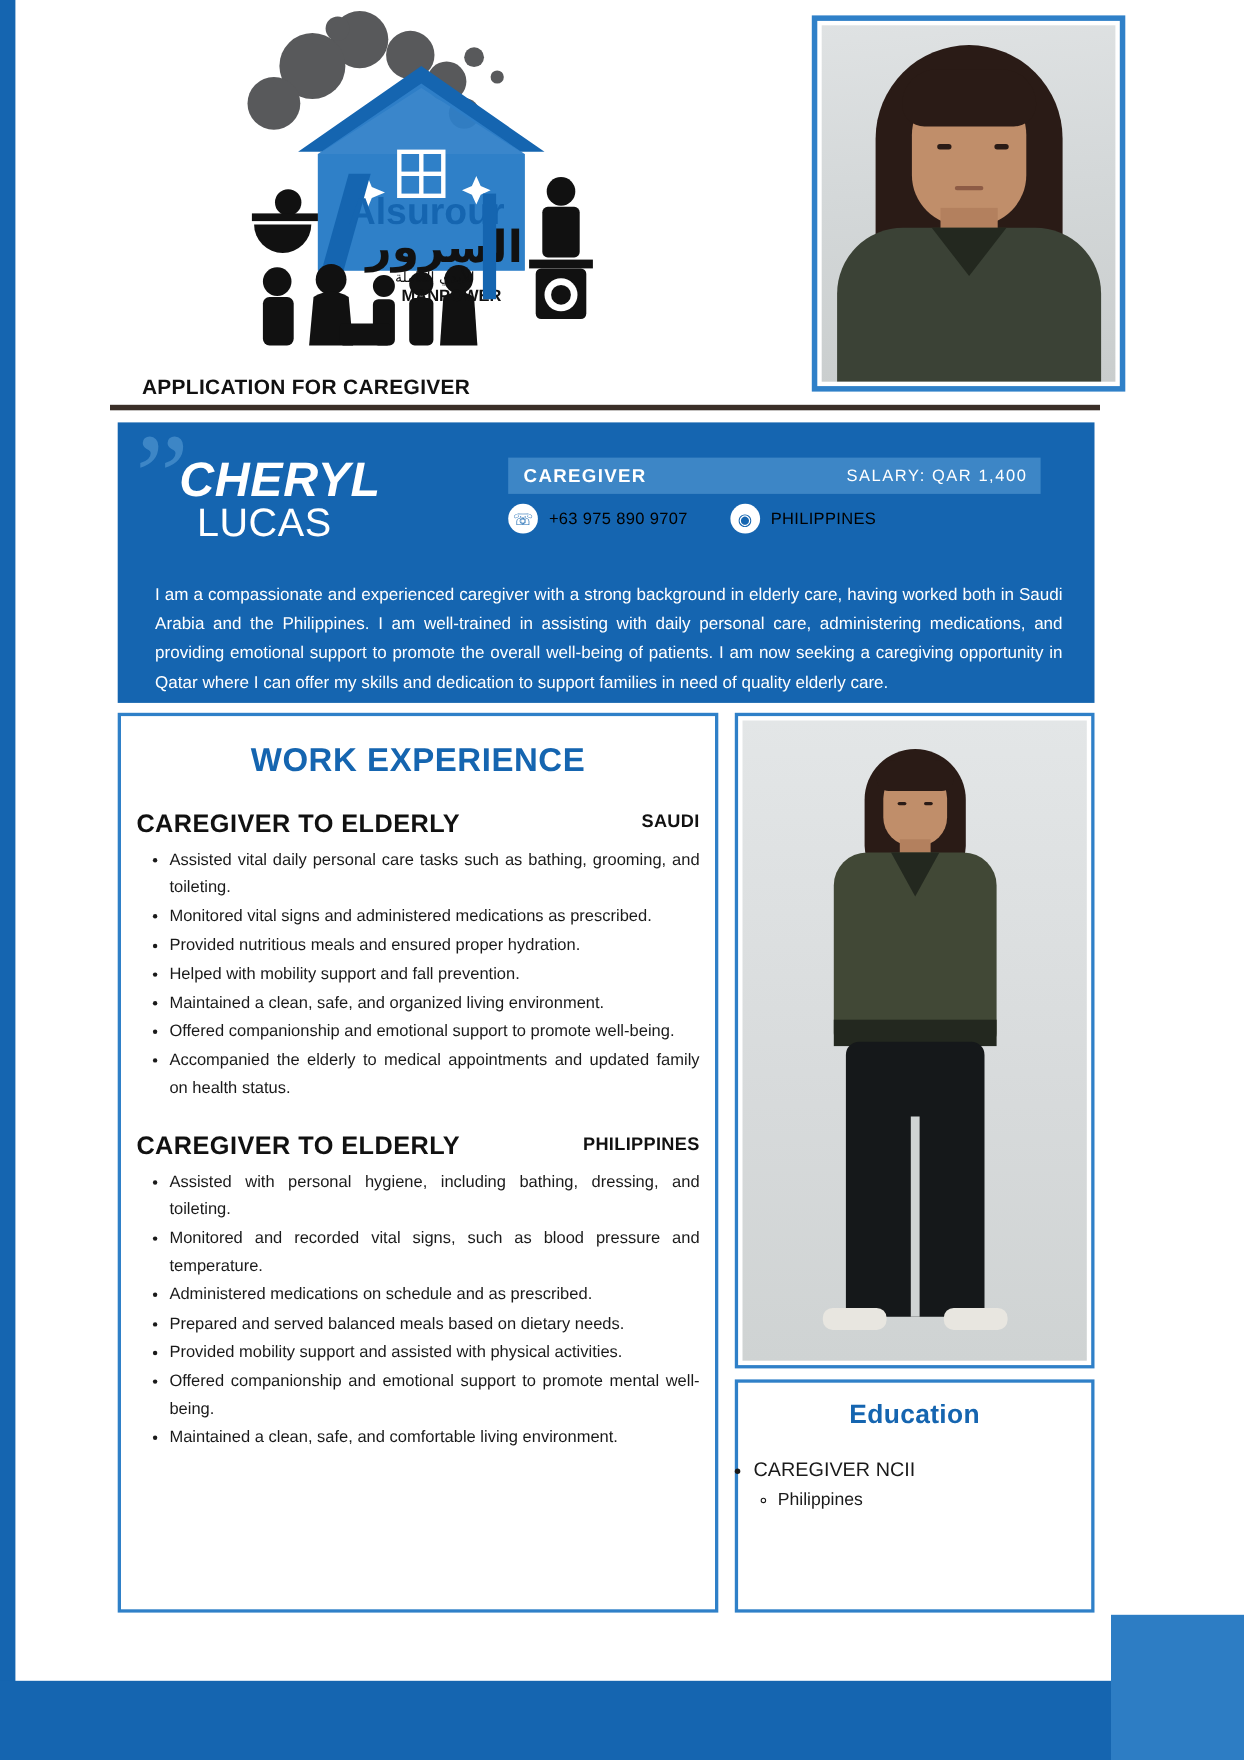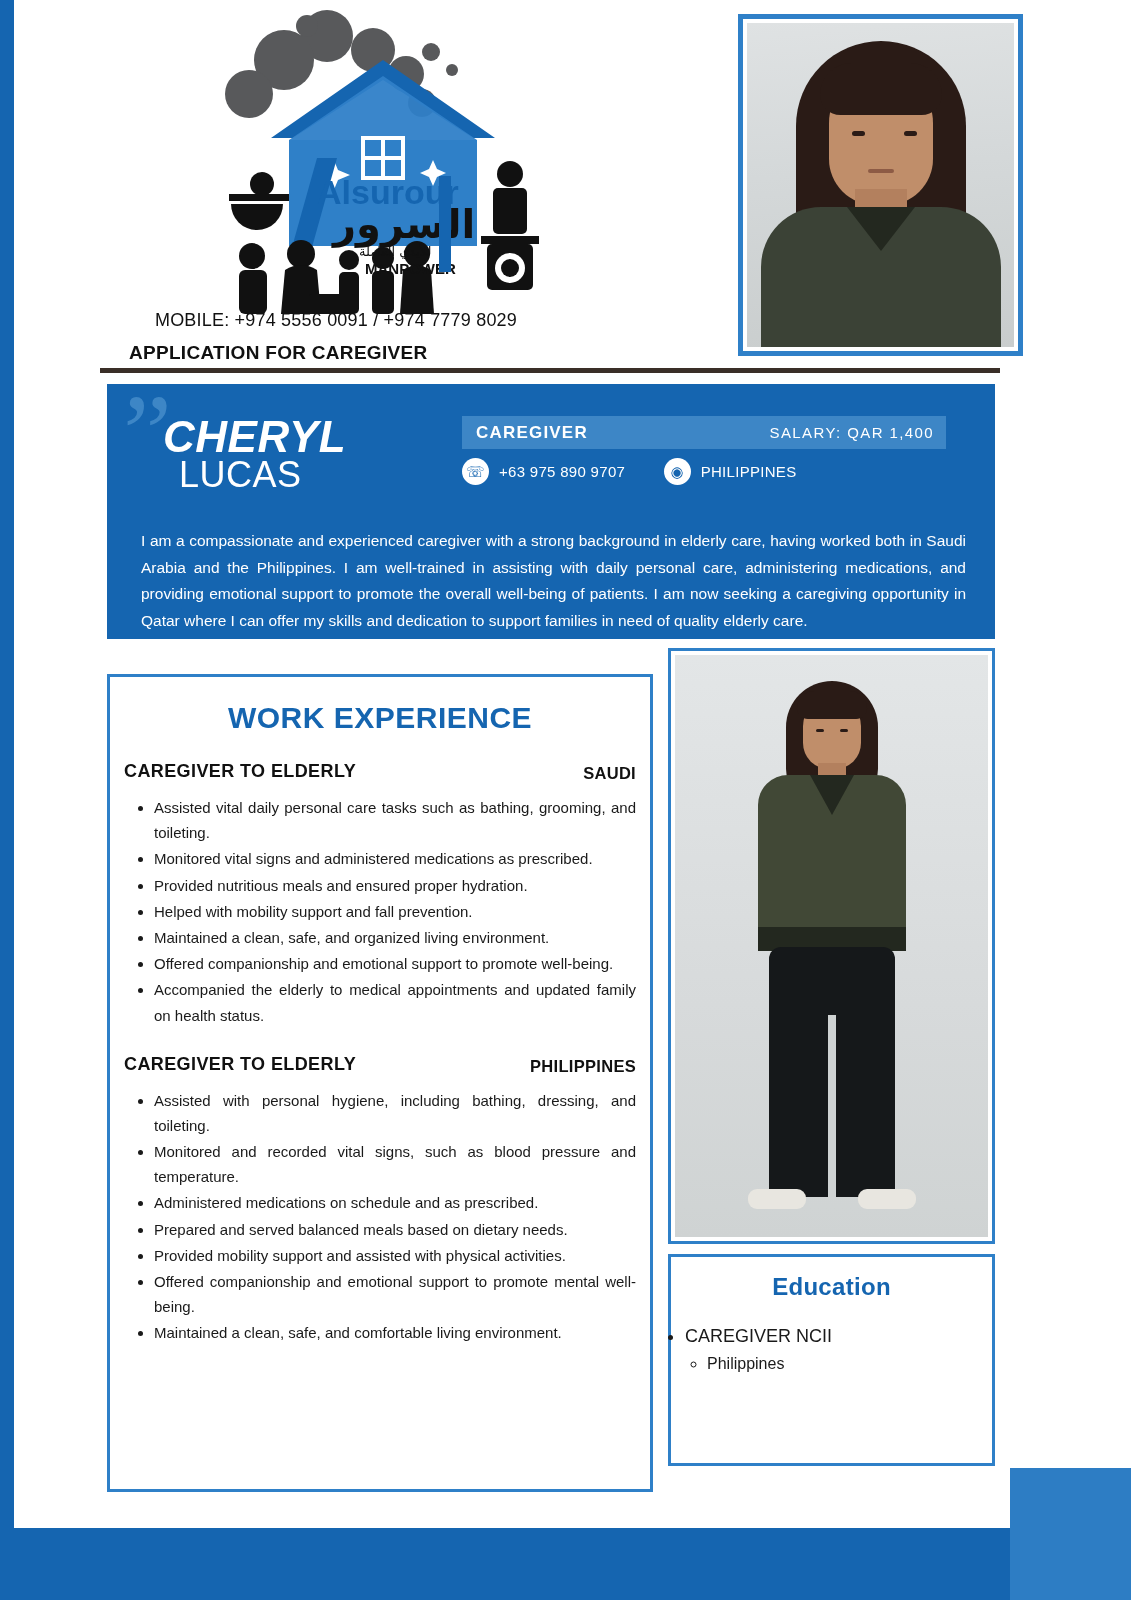--- a/index.html
+++ b/index.html
@@ -126,40 +126,40 @@
     position: absolute; right: 12px; top: 8px;
     font-size: 15px; letter-spacing: 1.4px; color: #ffffff;
   }
   .contact-row { position: absolute; left: 355px; top: 74px; }
   .ci { display: inline-flex; align-items: center; margin-right: 34px; }
   .ci-circle {
     width: 27px; height: 27px; border-radius: 50%; background: #ffffff;
     display: inline-flex; align-items: center; justify-content: center;
     color: #1565b0; font-size: 15px; margin-right: 10px;
   }
-  .ci-text { font-size: 15px; color: #ffffff; letter-spacing: .3px; }
+  .ci-text { font-size: 15px; color: #000000; letter-spacing: .3px; }
   .summary {
     position: absolute; left: 34px; top: 112px; width: 825px;
     font-size: 15.5px; line-height: 1.72; color: #ffffff; text-align: justify; margin-top: 32px;
   }
 
   
   .work-card {
     position: absolute; left: 107px; top: 648px; width: 546px; height: 818px;
-    background: #ffffff; border: 3px solid #2f80c8; margin-top: 26px;
+    background: #ffffff; border: 3px solid #2f80c8;
   }
   .work-title {
     text-align: center; font-size: 30px; font-weight: bold; color: #1565b0;
     letter-spacing: .5px; margin-top: 24px;
   }
   .job { margin: 26px 14px 0 14px; }
   .job-head { position: relative; height: 26px; }
   .job-role {
     position: absolute; left: 0; top: 0;
-    font-size: 18px; font-weight: bold; color: #111; letter-spacing: .4px;
+    font-size: 23px; font-weight: bold; color: #111; letter-spacing: .4px;
   }
   .job-loc {
     position: absolute; right: 0; top: 3px;
     font-size: 16.5px; font-weight: bold; color: #111; letter-spacing: .3px;
   }
   .job ul { margin: 8px 0 0 0; padding-left: 30px; }
   .job li {
     font-size: 15px; line-height: 1.68; color: #1a1a1a; text-align: justify;
     margin-bottom: 1px;
   }
@@ -276,21 +276,20 @@
       </g>
 
       <text x="196" y="196" font-family="Liberation Sans, sans-serif" font-size="34" font-weight="bold" fill="#1565b0">Alsurour</text>
       <text x="212" y="230" font-family="DejaVu Sans, sans-serif" font-size="40" font-weight="bold" fill="#111111">السرور</text>
       <text x="238" y="248" font-family="DejaVu Sans, sans-serif" font-size="13" fill="#111111">للأيدي العاملة</text>
       <text x="244" y="266" font-family="Liberation Sans, sans-serif" font-size="15" font-weight="bold" fill="#111111">MANPOWER</text>
       <rect x="318" y="168" width="12" height="96" fill="#1565b0"></rect>
     </svg>
   </div>
 
-  <div class="logo-phone">MOBILE: +974 5556 0091 / +974 7779 8029</div>
   <div class="app-title">APPLICATION FOR CAREGIVER</div>
 
   <div class="photo-frame">
     <div class="photo-inner">
       <div class="p-hair"></div>
       <div class="p-face"></div>
       <div class="p-fringe"></div>
       <div class="p-eye" style="left:105px; top:108px;"></div>
       <div class="p-eye" style="left:157px; top:108px;"></div>
       <div class="p-mouth"></div>

